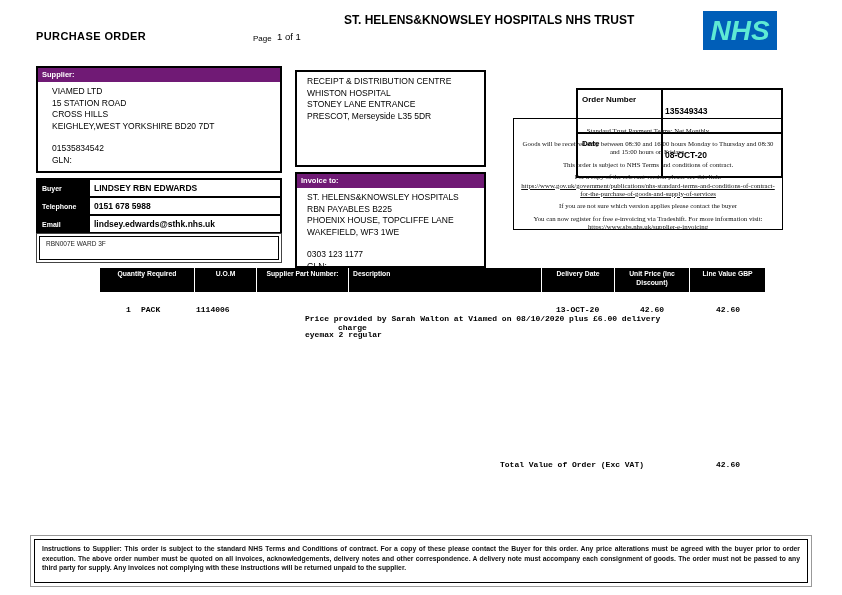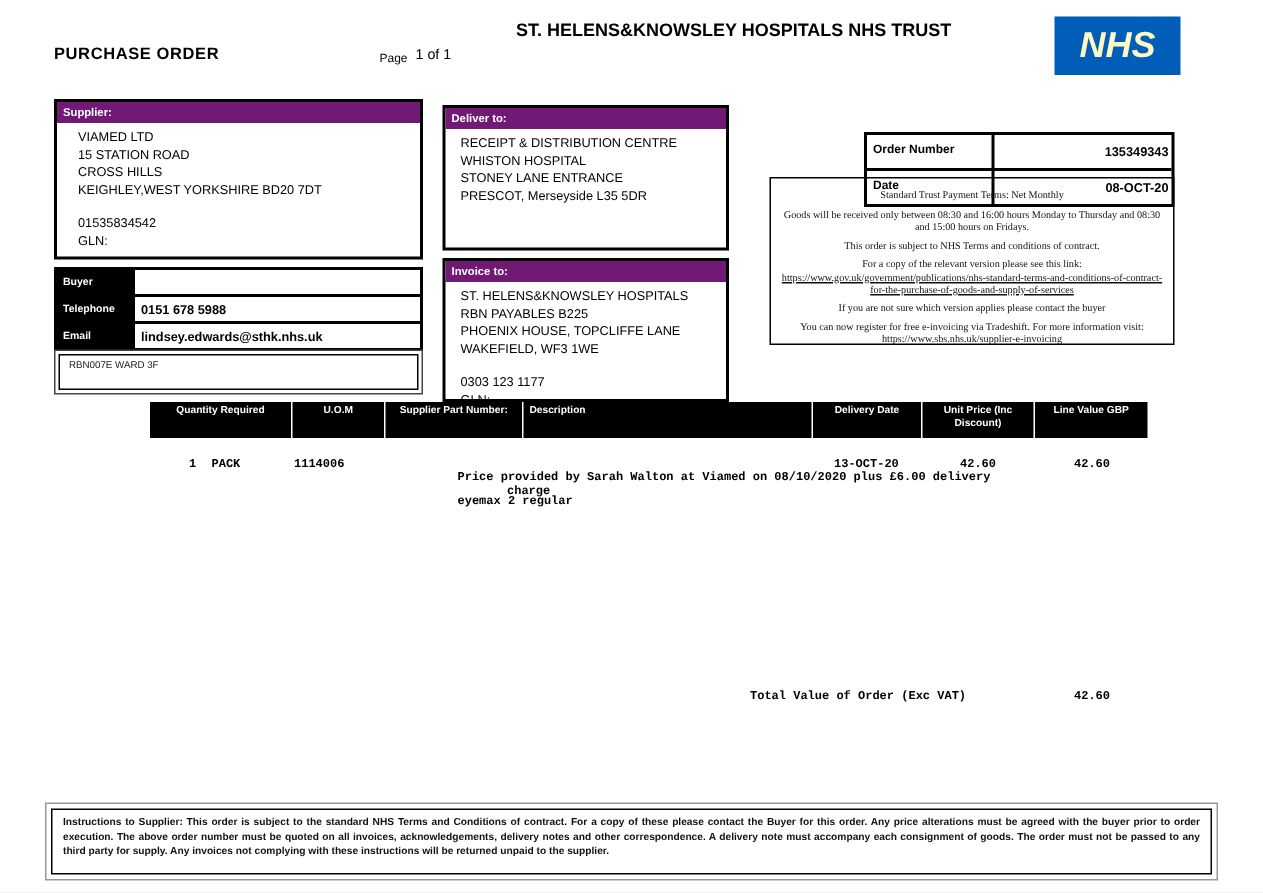--- a/index.html
+++ b/index.html
@@ -9,22 +9,22 @@
     overflow:hidden;
   }
   .abs { position:absolute; }
 
   
   .po-title { left:36px; top:30px; font-size:11px; font-weight:bold; letter-spacing:0.4px; }
   .page-label { left:253px; top:34px; font-size:8px; }
   .page-value { left:277px; top:31px; font-size:9.5px; }
   .trust-title { left:344px; top:13px; font-size:12px; font-weight:bold; white-space:nowrap; }
   .nhs-logo {
-    left:703px; top:11px; width:84px; height:39px; background:#005EB8;
-    color:#fef9c3; font-weight:bold; font-style:italic; font-size:24px;
+    left:703px; top:11px; width:74px; height:39px; background:#005EB8;
+    color:#5eead4; font-weight:bold; font-style:italic; font-size:28px;
     display:flex; align-items:center; justify-content:center;
     font-family:"Liberation Sans", sans-serif;
   }
 
   
   .box { position:absolute; border:2px solid #000; background:#fff; box-sizing:border-box; }
   .box-label { background:#701a75; color:#fff; font-size:7.5px; font-weight:bold; padding:2px 4px 3px 4px; }
   .addr { font-size:8.5px; font-weight:normal; line-height:11.5px; padding:4px 4px 0 14px; }
   .addr .gap { height:11px; }
   .deliver-addr { padding-left:10px; }
@@ -45,21 +45,21 @@
 
   
   .ward-outer { left:36px; top:233px; width:246px; height:30px; border:1px solid #444; box-sizing:border-box; padding:2px; }
   .ward-inner { border:1px solid #000; height:100%; box-sizing:border-box; font-size:6.5px; color:#222; padding:3px 6px; }
 
   
   .order-table { left:576px; top:88px; width:207px; border:2px solid #000; box-sizing:border-box; }
   .order-row { display:flex; border-bottom:2px solid #000; }
   .order-row:last-child { border-bottom:none; }
   .order-row .olbl { width:85px; border-right:2px solid #000; font-size:8px; font-weight:bold; padding:5px 4px; box-sizing:border-box; }
-  .order-row .oval { flex:1; font-size:8.5px; font-weight:bold; text-align:right; padding:6px 2px; }
+  .order-row .oval { flex:1; font-size:8.5px; font-weight:bold; text-align:left; padding:16px 2px; }
 
   
   .terms-box {
     left:513px; top:118px; width:270px; height:112px; border:1px solid #000; box-sizing:border-box;
     font-family:"Liberation Serif", serif; font-size:6.8px; line-height:8.2px;
     text-align:center; padding:8px 6px; color:#111;
   }
   .terms-box p { margin:0 0 4.5px 0; }
   .terms-link { text-decoration:underline; color:#111; }
 
@@ -120,21 +120,20 @@
       <div>15 STATION ROAD</div>
       <div>CROSS HILLS</div>
       <div>KEIGHLEY,WEST YORKSHIRE BD20 7DT</div>
       <div class="gap"></div>
       <div>01535834542</div>
       <div>GLN:</div>
     </div>
   </div>
 
   <div class="box deliver-box">
-    <div class="box-label">Deliver to:</div>
     <div class="addr deliver-addr">
       <div>RECEIPT &amp; DISTRIBUTION CENTRE</div>
       <div>WHISTON HOSPITAL</div>
       <div>STONEY LANE ENTRANCE</div>
       <div>PRESCOT, Merseyside L35 5DR</div>
     </div>
   </div>
 
   <div class="box invoice-box">
     <div class="box-label">Invoice to:</div>
@@ -145,20 +144,21 @@
       <div>WAKEFIELD, WF3 1WE</div>
       <div class="gap"></div>
       <div>0303 123 1177</div>
       <div>GLN:</div>
     </div>
   </div>
 
   <div class="abs buyer-table">
     <div class="buyer-row">
       <div class="lbl">Buyer</div>
+      <div class="val">LINDSEY RBN EDWARDS</div>
     </div>
     <div class="buyer-row">
       <div class="lbl">Telephone</div>
       <div class="val">0151 678 5988</div>
     </div>
     <div class="buyer-row">
       <div class="lbl">Email</div>
       <div class="val">lindsey.edwards@sthk.nhs.uk</div>
     </div>
   </div>

